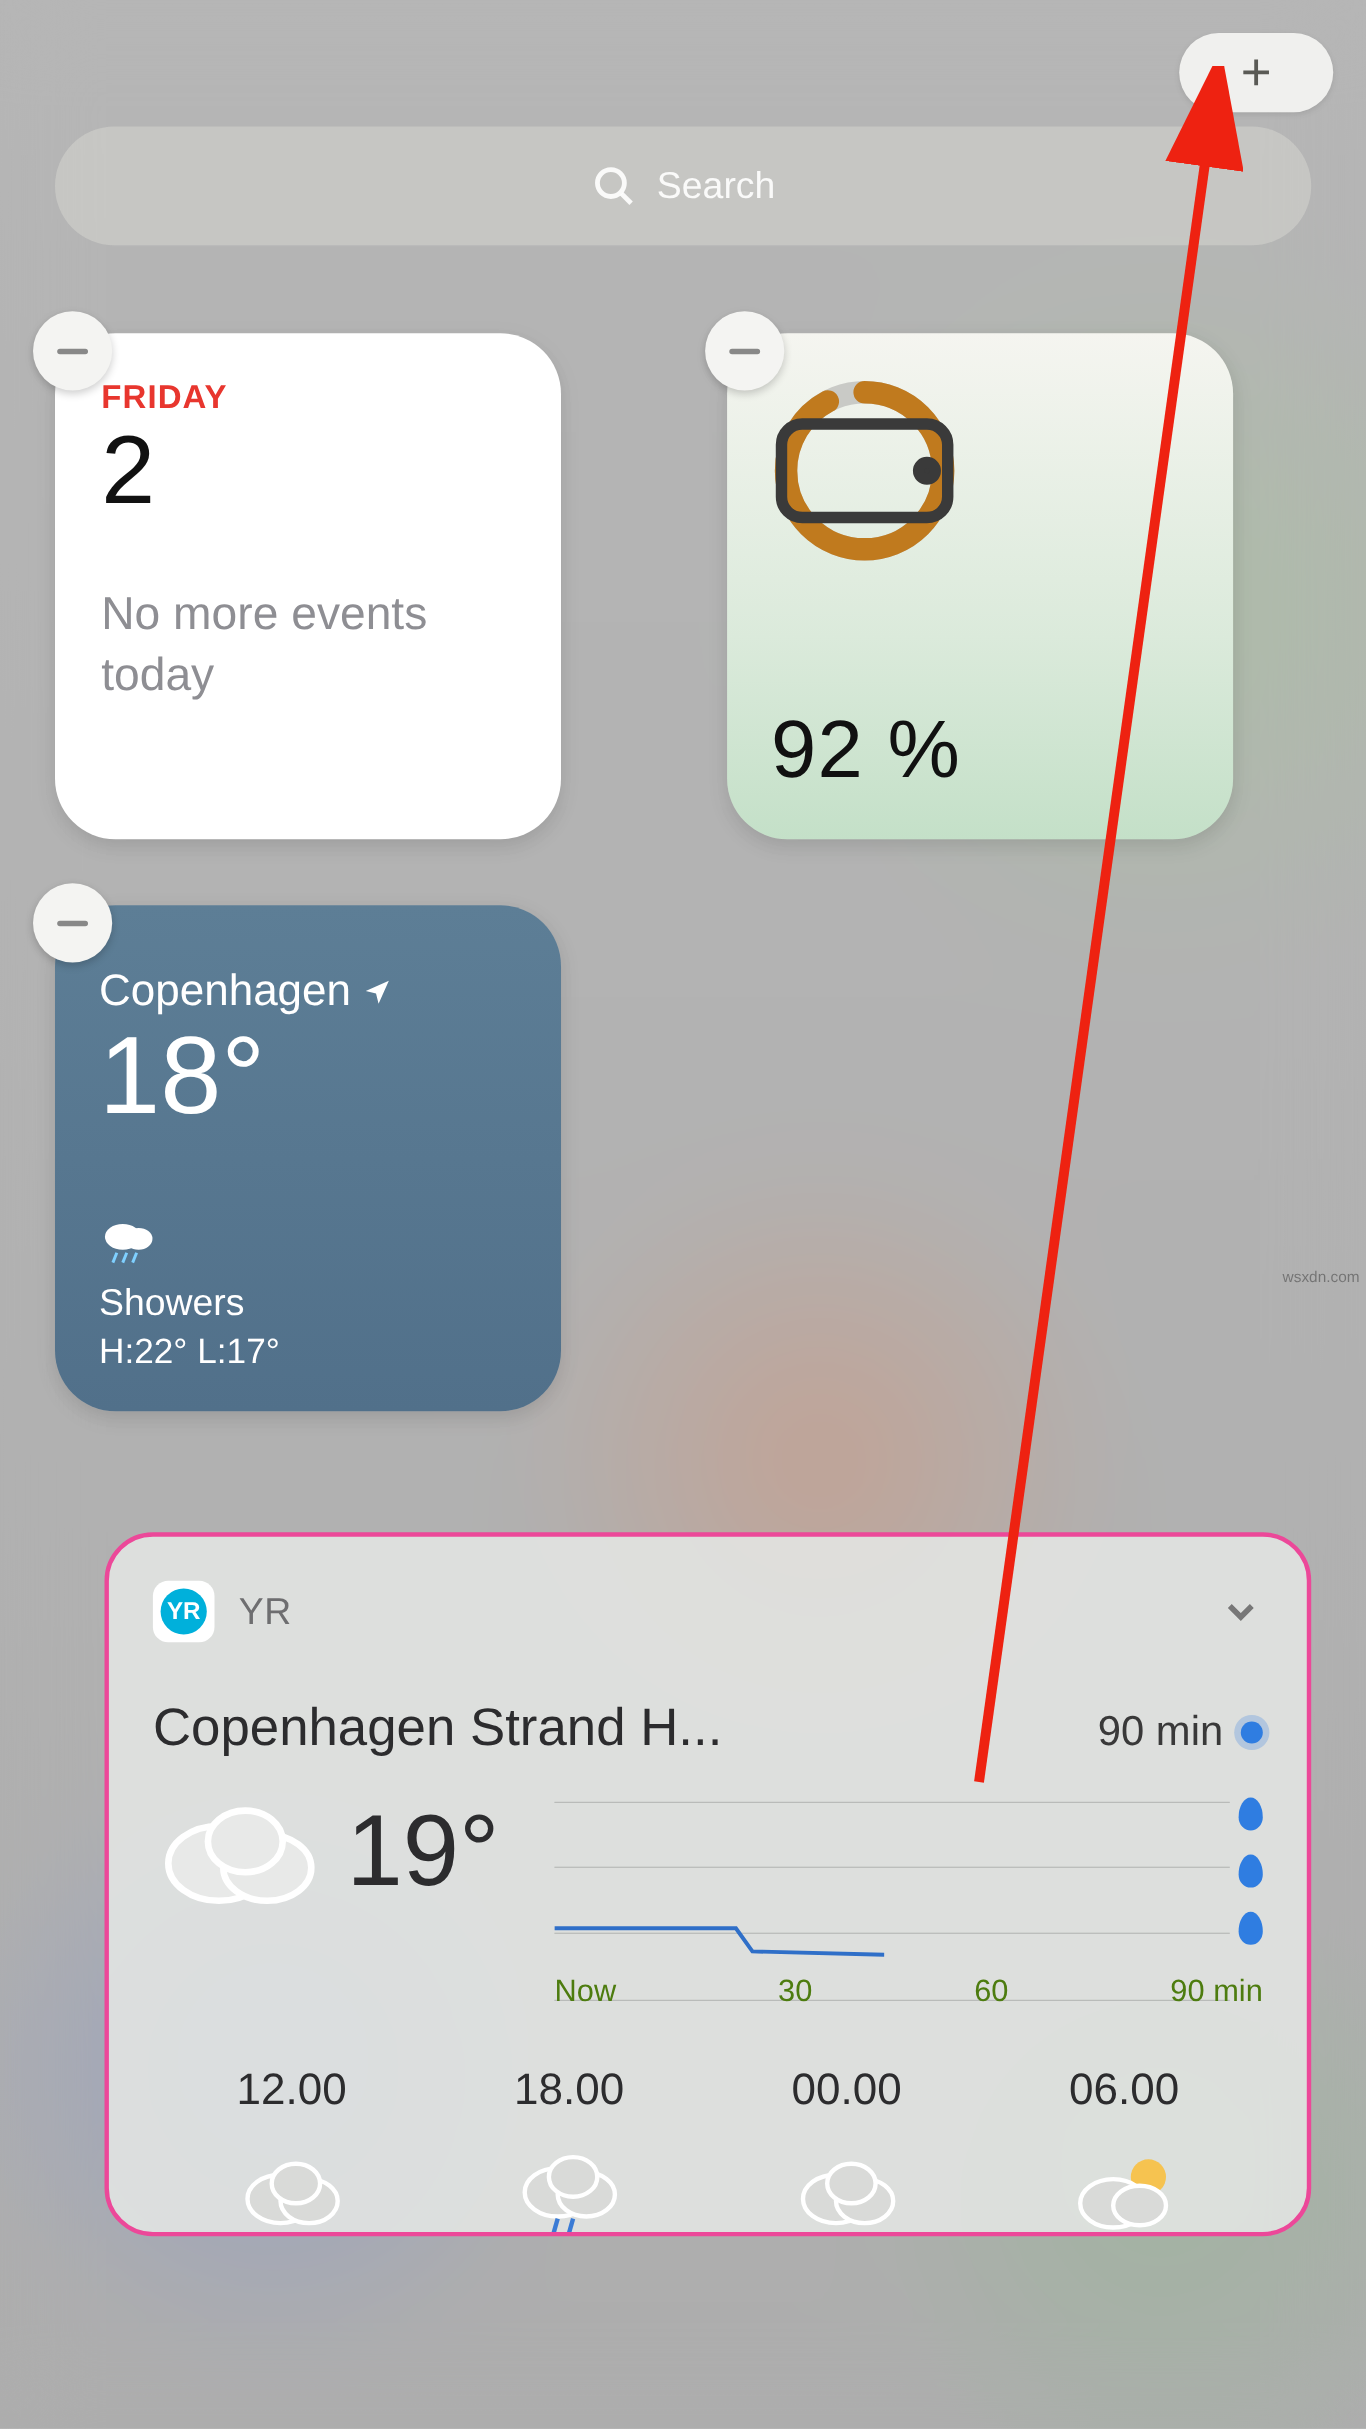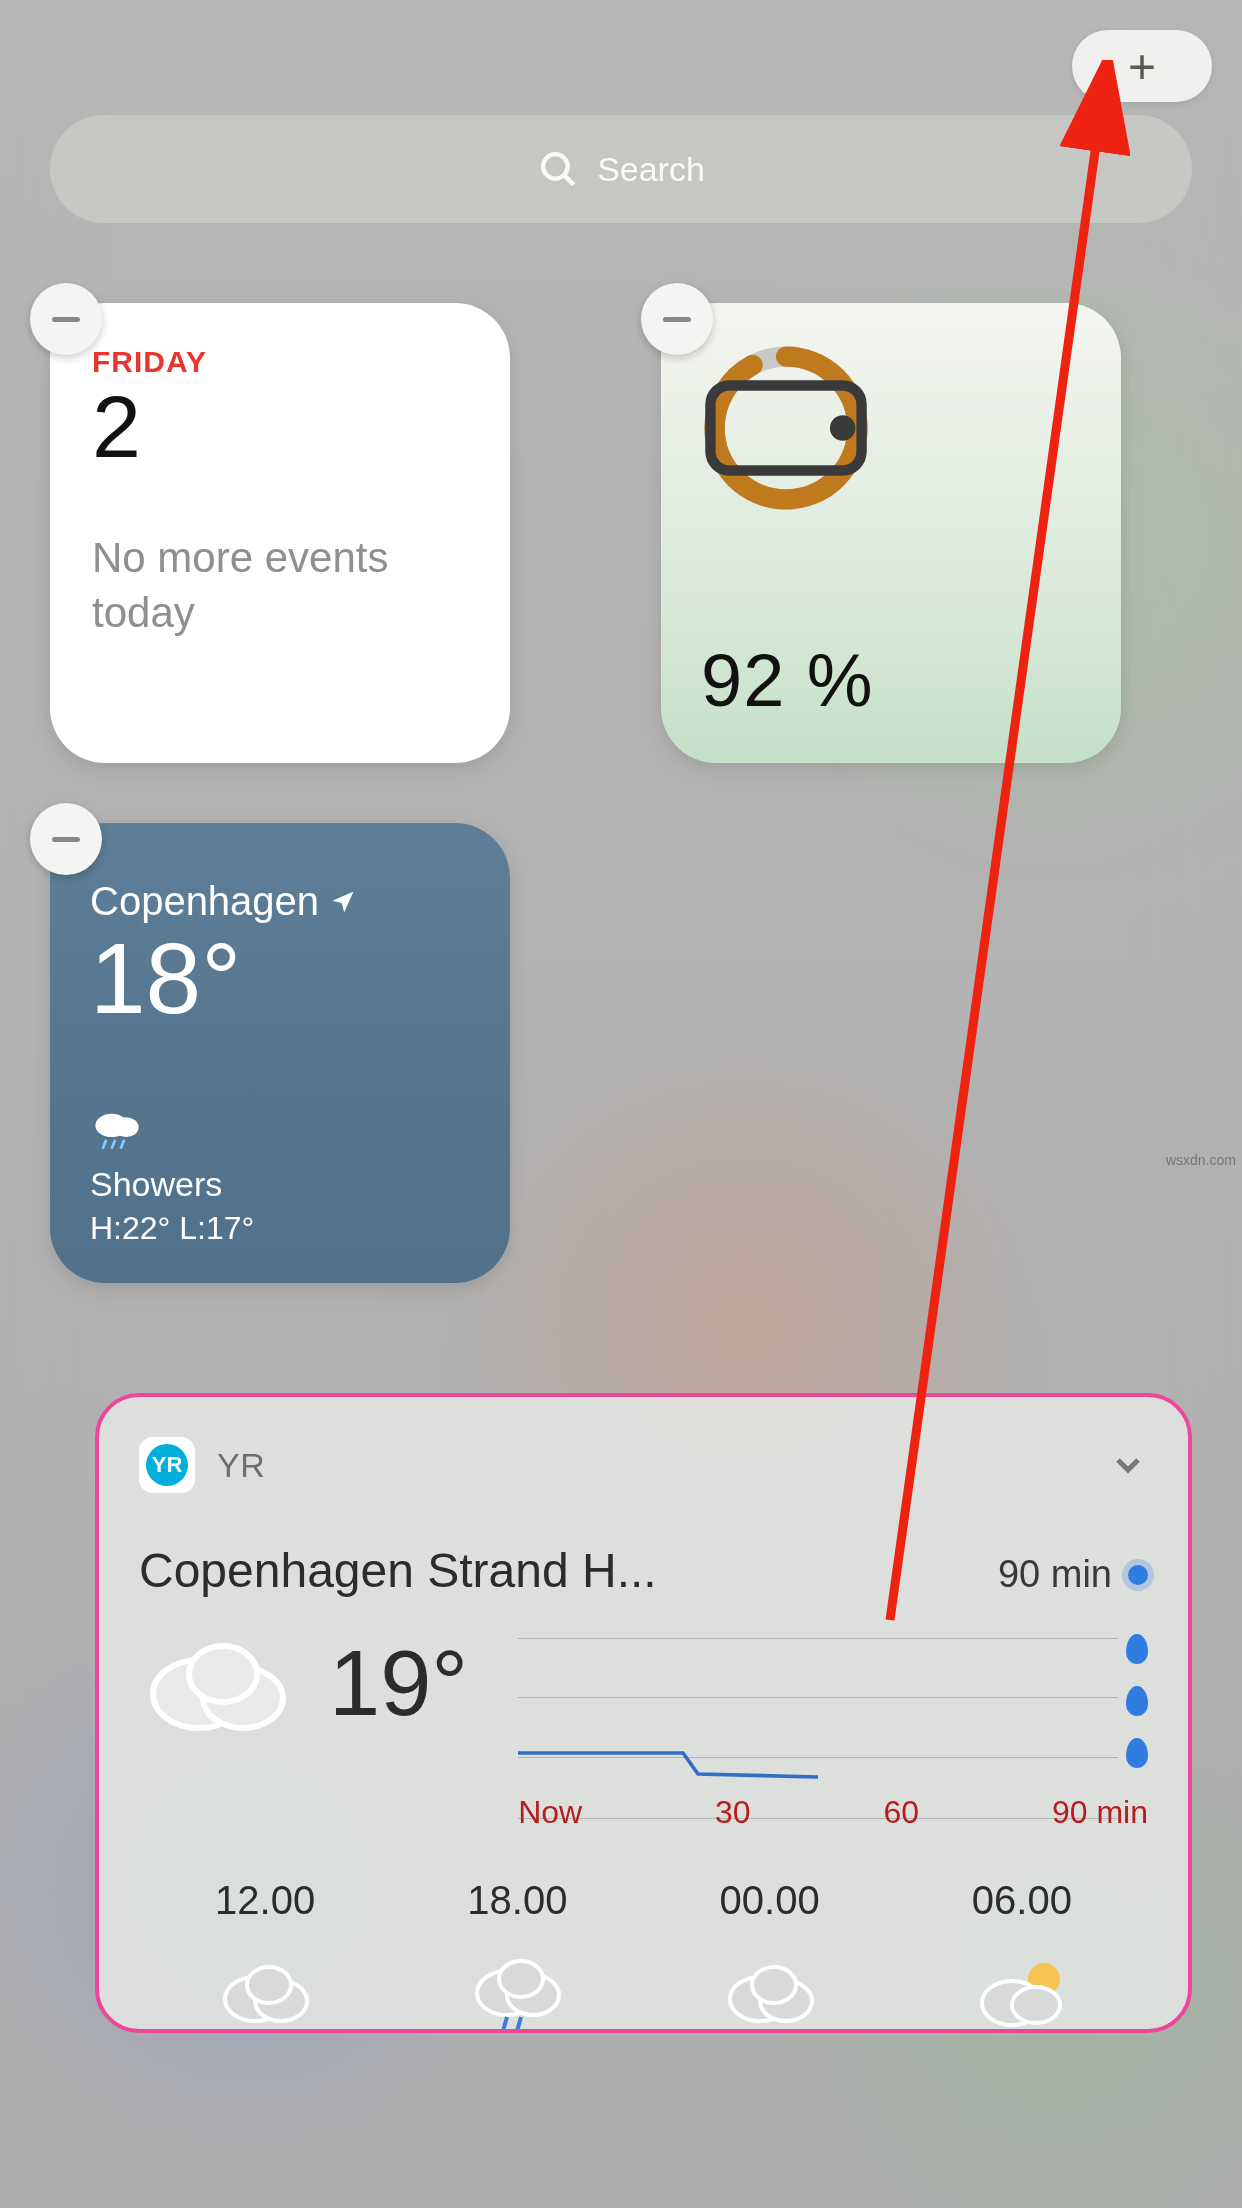--- a/index.html
+++ b/index.html
@@ -105,27 +105,27 @@
     width: 42px; height: 42px; border-radius: 50%; background: #00b0db;
     color:#fff; font-size:22px; font-weight:700; display:flex; align-items:center; justify-content:center;
   }
   .yr-name { font-size: 34px; letter-spacing: .5px; }
   .yr-chev { margin-left: auto; color:#777; }
   .yr-loc-row { display: flex; align-items: baseline; justify-content: space-between; margin-top: 50px; }
   .yr-loc { font-size: 48px; color: #2c2c2e; }
   .yr-min { font-size: 38px; color: #393939; display: flex; align-items: center; gap: 16px; }
   .dot { width: 20px; height: 20px; border-radius: 50%; background:#2f7de1; box-shadow:0 0 0 6px rgba(47,125,225,.25); }
   .yr-mainrow { display: flex; gap: 50px; margin-top: 30px; align-items: flex-start;}
-  .yr-left { display:flex; align-items:center; gap: 30px;}
+  .yr-left { display:flex; align-items:center; gap: 16px;}
   .yr-temp { font-size: 92px; color: #2c2c2e; font-weight: 300; }
   .yr-chart { flex:1; height: 180px; position: relative; margin-top:10px;}
   .yr-chart .grid-line { position:absolute; left:0; right:30px; height:1px; background:#b4b6b4;}
   .yr-chart .series { position:absolute; left:0; right:30px; bottom:20px; height:60px;}
   .drop { position:absolute; right:0; width:22px; height:30px; background:#2f7de1; border-radius:50% 50% 50% 50% / 60% 60% 40% 40%; transform:rotate(0deg);}
-  .yr-axis { display:flex; justify-content:space-between; font-size:32px; color:#b91c1c; margin-top:6px; padding-right:0;}
+  .yr-axis { display:flex; justify-content:space-between; font-size:28px; color:#4d7c0f; margin-top:6px; padding-right:0;}
   .yr-hours { display:flex; justify-content:space-around; margin-top:60px; font-size:40px; color:#2c2c2e;}
   .yr-hicons { display:flex; justify-content:space-around; margin-top:30px;}
   .arrow {
     position:absolute; pointer-events:none;
     top: 60px; left: 830px; width: 300px; height: 1600px;
   }
   .watermark {
     position:absolute; right:6px; bottom:1040px;
     font-size:14px; color:rgba(0,0,0,.35);
     writing-mode:horizontal-tb;

